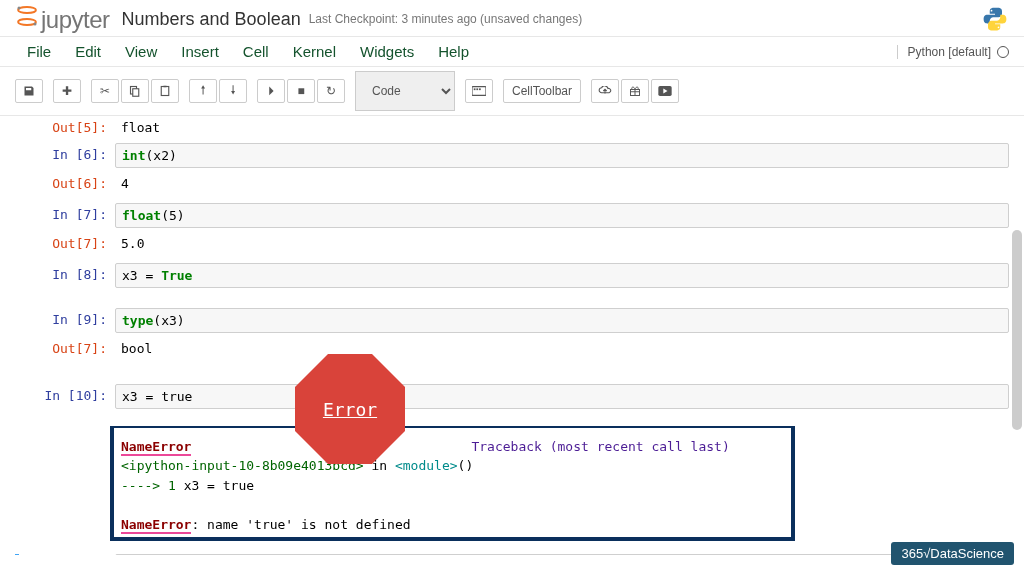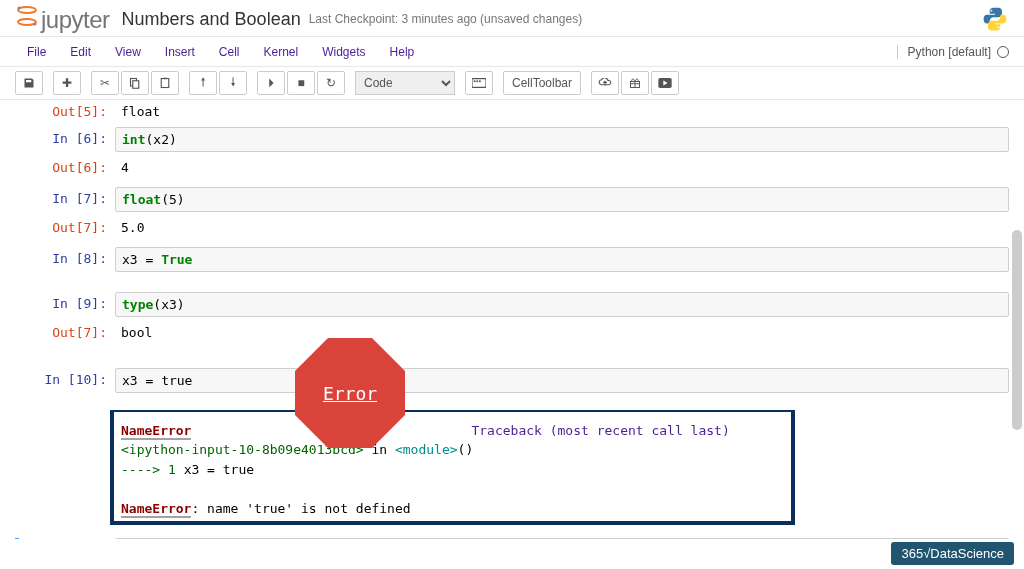--- a/index.html
+++ b/index.html
@@ -5,39 +5,39 @@
 * { box-sizing: border-box; margin: 0; padding: 0; }
 body { font-family: "Helvetica Neue", Helvetica, Arial, sans-serif; font-size: 13px; background: #fff; color: #000; width: 1024px; height: 569px; overflow: hidden; position: relative; }
 .header { display: flex; align-items: center; padding: 4px 15px 2px 15px; border-bottom: 1px solid #e7e7e7; }
 .logo { display: flex; align-items: baseline; }
 .logo-icon { width: 24px; height: 24px; display: inline-flex; align-items: center; justify-content: center; margin-right: 2px; }
 .logo-text { font-size: 24px; color: #757575; font-weight: 400; letter-spacing: -0.5px; }
 .title { font-size: 18px; color: #333; margin-left: 12px; }
 .checkpoint { font-size: 12px; color: #777; margin-left: 8px; }
 .py-logo { margin-left: auto; width: 28px; height: 28px; }
 .menubar { display: flex; padding: 0 15px; border-bottom: 1px solid #e7e7e7; align-items: center; height: 30px; }
-.menu-item { padding: 6px 12px; color: #4c1d95; font-size: 12px; cursor: pointer; }
+.menu-item { padding: 6px 12px; color: #14532d; font-size: 15px; cursor: pointer; }
 .kernel-ind { margin-left: auto; display: flex; align-items: center; color: #555; font-size: 12px; border-left: 1px solid #ccc; padding-left: 10px; }
 .kernel-circle { width: 12px; height: 12px; border: 1px solid #555; border-radius: 50%; margin-left: 6px; }
 .toolbar { display: flex; padding: 4px 15px; border-bottom: 1px solid #e7e7e7; gap: 4px; align-items: center; }
 .tb-group { display: flex; gap: 2px; margin-right: 6px; }
 .tb-btn { border: 1px solid #ccc; background: #fff; border-radius: 2px; width: 28px; height: 24px; display: flex; align-items: center; justify-content: center; cursor: pointer; color: #555; font-size: 12px; }
-.tb-select { border: 1px solid #ccc; height: 24px; width: 100px; padding: 0 4px; font-size: 12px; color: #555; }
+.tb-select { border: 1px solid #ccc; height: 40px; width: 100px; padding: 0 12px; font-size: 12px; color: #555; }
 .tb-text { border: 1px solid #ccc; border-radius: 2px; height: 24px; padding: 0 8px; display: flex; align-items: center; font-size: 12px; color: #555; background: #fff; cursor: pointer; }
 .notebook { padding: 8px 15px 0 15px; height: calc(569px - 130px); overflow-y: hidden; position: relative; }
 .cell { display: flex; margin-bottom: 4px; }
 .prompt { width: 100px; text-align: right; padding: 4px 8px 4px 0; font-family: monospace; font-size: 13px; flex-shrink: 0; }
 .in-prompt { color: #303F9F; }
 .out-prompt { color: #D84315; }
 .cell-body { flex: 1; }
 .input-area { border: 1px solid #cfcfcf; background: #f7f7f7; padding: 4px 6px; font-family: monospace; font-size: 13px; border-radius: 2px; }
 .output-text { padding: 4px 6px; font-family: monospace; font-size: 13px; }
 .error-block { font-family: monospace; font-size: 13px; padding: 4px 6px; line-height: 1.5; position: relative; }
 .err-dash { color: #8B0000; }
-.err-name { color: #8B0000; font-weight: bold; border-bottom: 2px solid #a3a3a3; }
+.err-name { color: #8B0000; font-weight: bold; border-bottom: 2px solid #ec4899; }
 .err-trace { color: #4c1d95; }
 .err-cyan { color: #008B8B; }
 .err-green { color: #006400; }
 .annot-box { position: absolute; border: 4px solid #0a2f5c; }
 .stopsign { position: absolute; width: 110px; height: 110px; background: #d9433a; display: flex; align-items: center; justify-content: center; color: #fff; font-family: monospace; font-size: 18px; clip-path: polygon(30% 0%, 70% 0%, 100% 30%, 100% 70%, 70% 100%, 30% 100%, 0% 70%, 0% 30%); text-decoration: underline; }
 .footer-badge { position: absolute; bottom: 4px; right: 10px; background: #21546f; color: #fff; padding: 4px 10px; border-radius: 3px; font-size: 13px; display: flex; align-items: center; }
 .kw { color: #008000; font-weight: bold; }
 .num { color: #000; }
 .scrollbar-stub { position: absolute; right: 2px; top: 230px; width: 10px; height: 200px; background: #ccc; border-radius: 5px; }
 </style>

